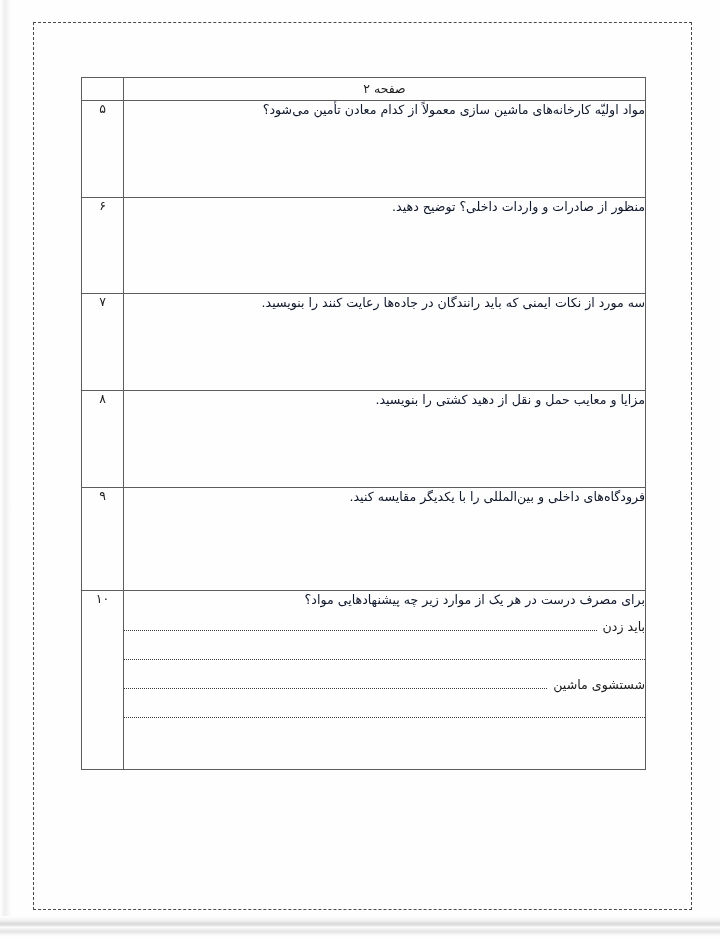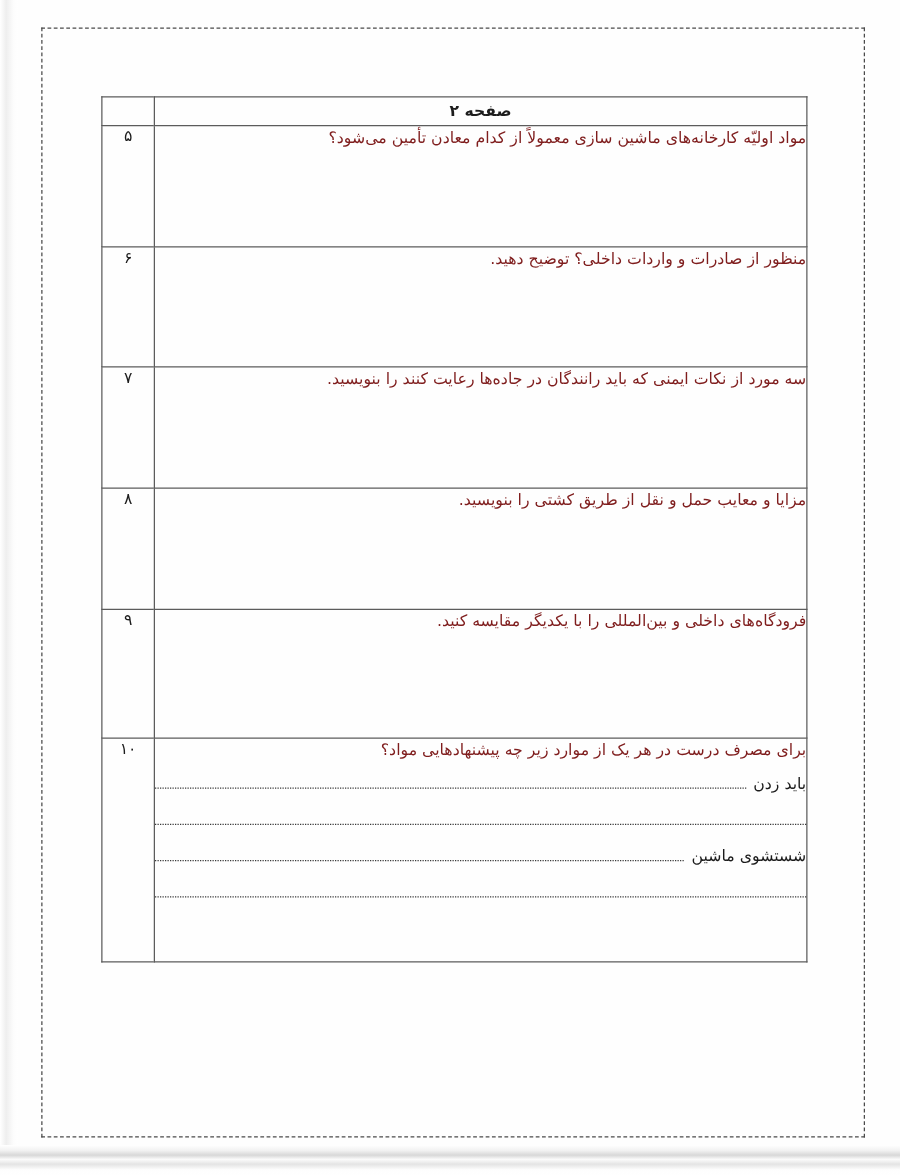--- a/index.html
+++ b/index.html
@@ -83,42 +83,42 @@
   .col-body { width: 522px; }
 
   
   .header-row td {
     height: 22px;
     text-align: center;
     vertical-align: middle;
   }
   .page-label {
     font-size: 12.5px;
-    font-weight: bold;
+    font-weight: normal;
     color: #1d1d1d;
     letter-spacing: 0.3px;
   }
 
   
   .num-cell {
     text-align: center;
     padding-top: 6px;
     font-size: 12.5px;
     color: #1d1d1d;
   }
 
   
   .q-cell {
     padding: 6px 10px 4px 10px;
     text-align: right;
   }
   .q-text {
     font-size: 12.6px;
     line-height: 1.5;
-    color: #7f1d1d;
+    color: #0f172a;
     white-space: nowrap;
   }
 
   
   .r5  td { height: 96px; }
   .r6  td { height: 95px; }
   .r7  td { height: 96px; }
   .r8  td { height: 96px; }
   .r9  td { height: 102px; }
   .r10 td { height: 178px; }
@@ -202,21 +202,21 @@
 
       <tr class="r7">
         <td class="q-cell">
           <div class="q-text">سه مورد از نکات ایمنی که باید رانندگان در جاده‌ها رعایت کنند را بنویسید.</div>
         </td>
         <td class="num-cell">۷</td>
       </tr>
 
       <tr class="r8">
         <td class="q-cell">
-          <div class="q-text">مزایا و معایب حمل و نقل از طریق کشتی را بنویسید.</div>
+          <div class="q-text">مزایا و معایب حمل و نقل از دهید کشتی را بنویسید.</div>
         </td>
         <td class="num-cell">۸</td>
       </tr>
 
       <tr class="r9">
         <td class="q-cell">
           <div class="q-text">فرودگاه‌های داخلی و بین‌المللی را با یکدیگر مقایسه کنید.</div>
         </td>
         <td class="num-cell">۹</td>
       </tr>

